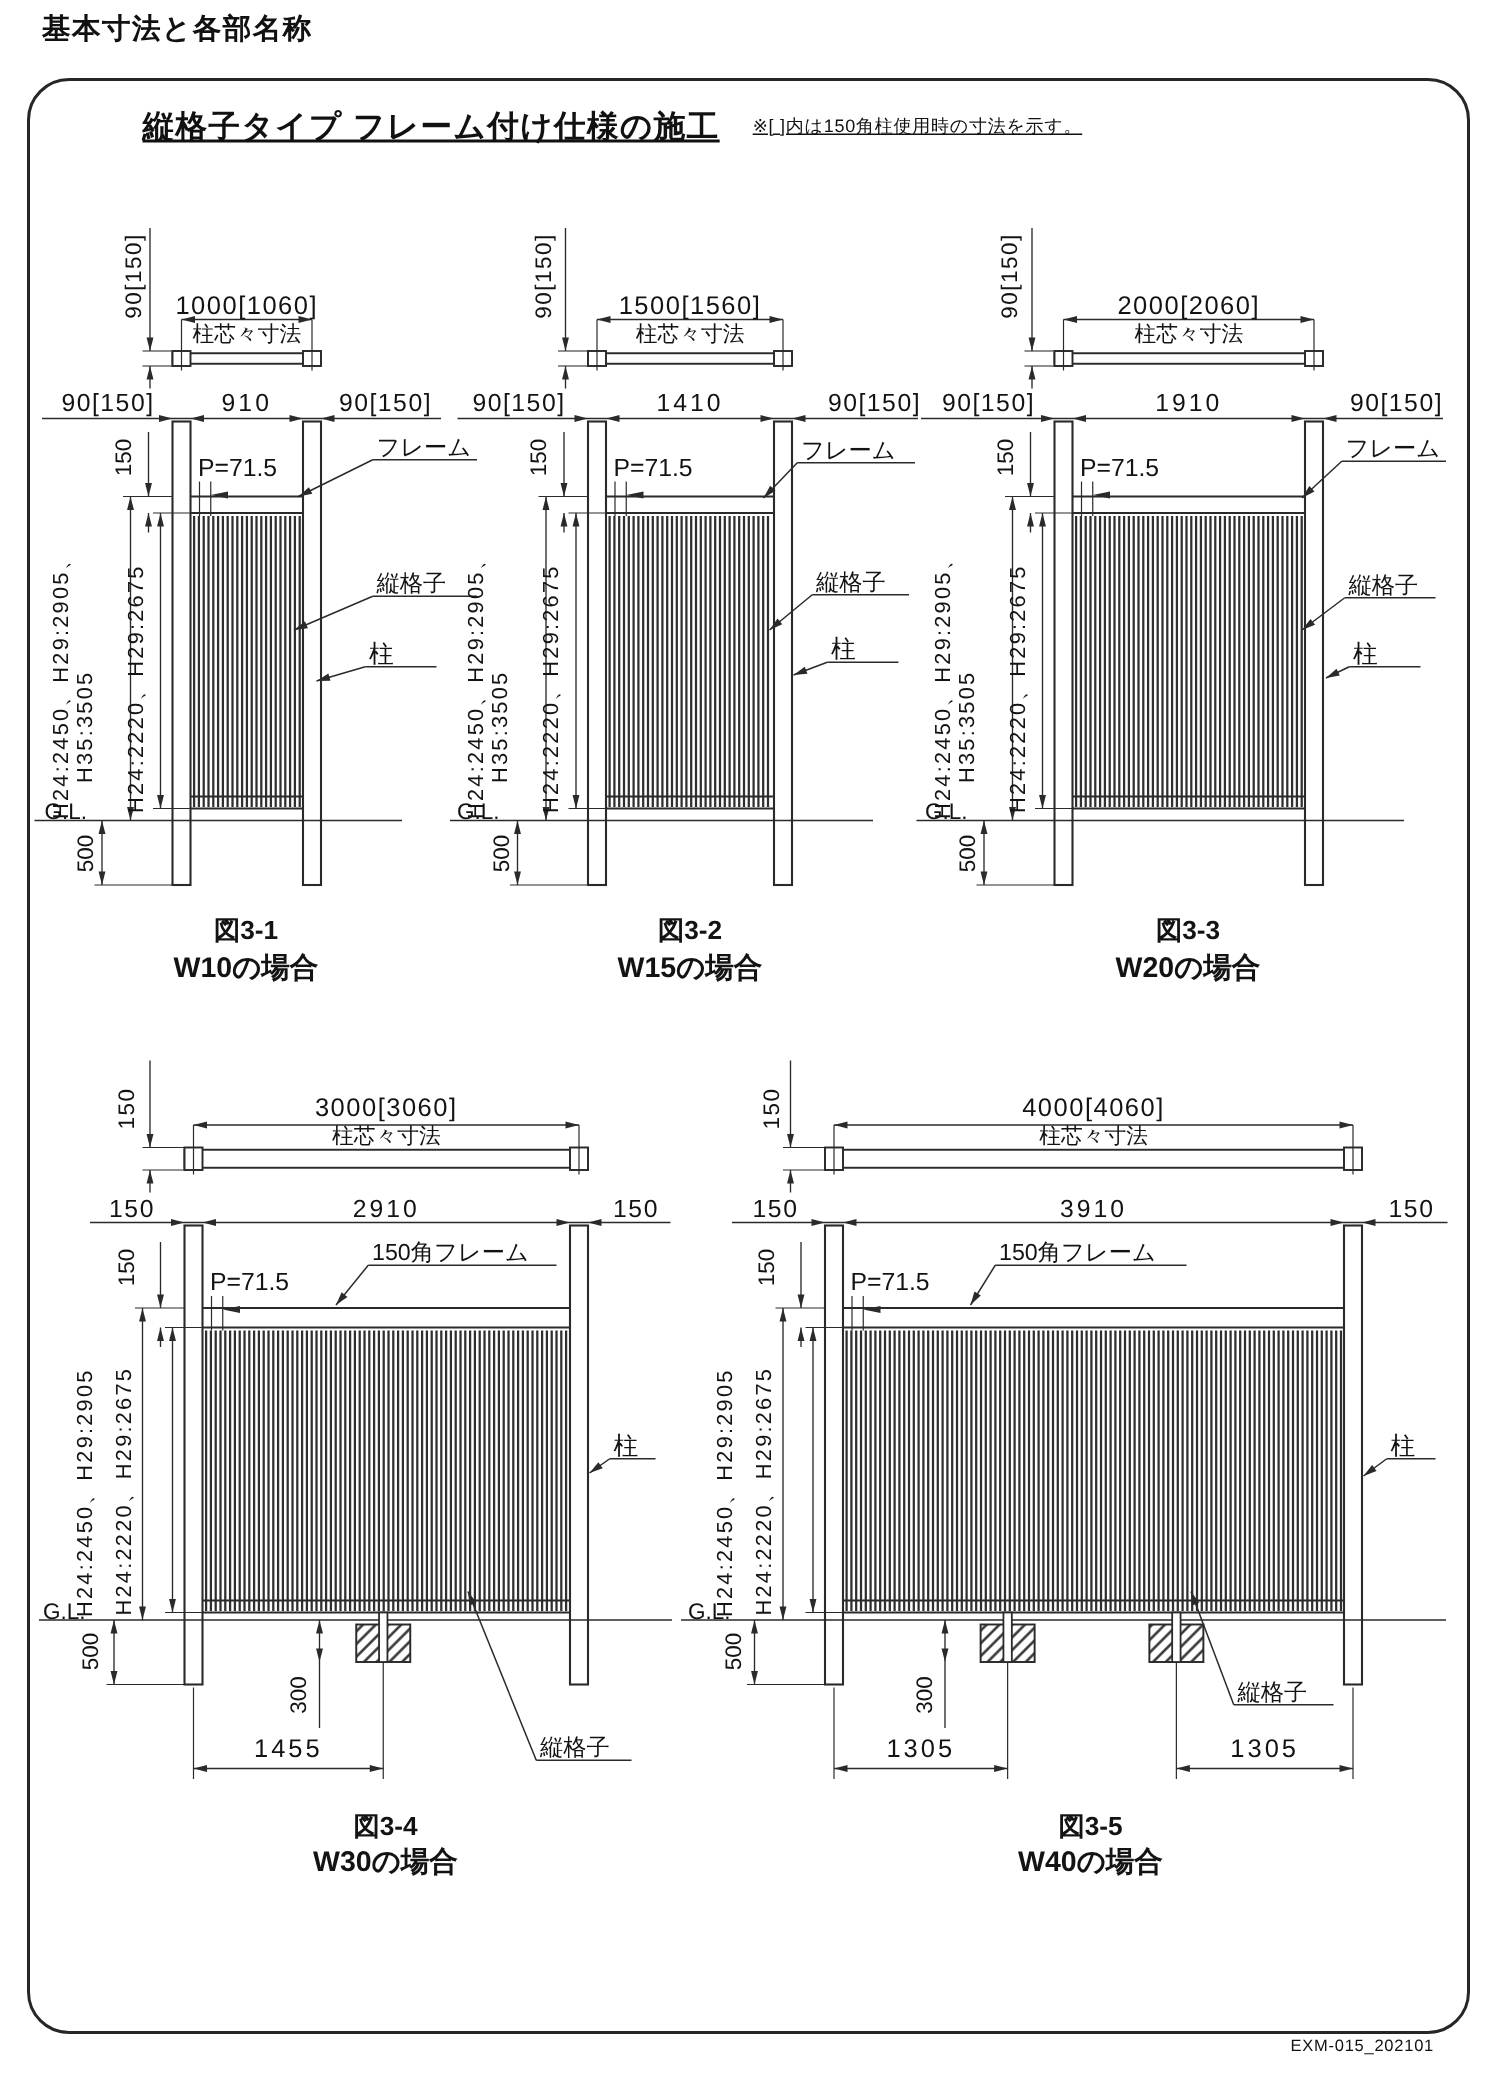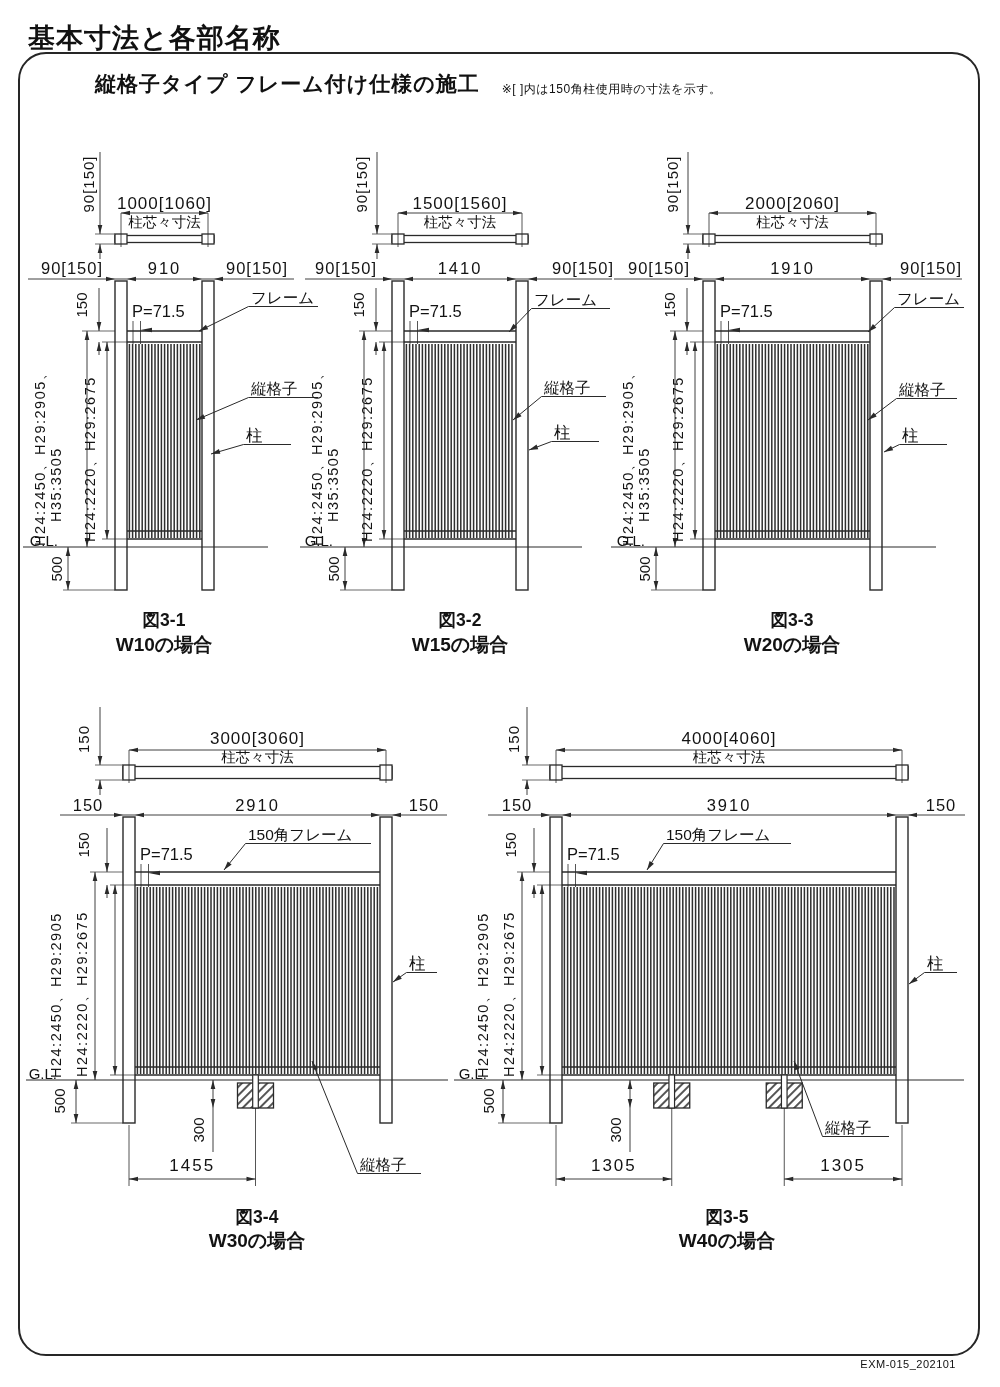--- a/index.html
+++ b/index.html
@@ -1,21 +1,21 @@
 <!DOCTYPE html>
 <html><head>
 <meta charset="utf-8">
 <style>
   html,body{margin:0;padding:0;background:#fff;}
   .page{position:relative;width:1000px;height:1387px;background:#ffffff;overflow:hidden;
         font-family:"Liberation Sans","DejaVu Sans",sans-serif;color:#111;}
-  .page-title{position:absolute;left:28px;top:20px;font-size:27px;font-weight:700;letter-spacing:1px;}
+  .page-title{position:absolute;left:28px;top:6px;font-size:19px;font-weight:700;letter-spacing:1px;}
   .sheet-box{position:absolute;left:18px;top:52px;width:958px;height:1300px;
              border:2.5px solid #262626;border-radius:28px;}
-  .sheet-header{position:absolute;left:95px;top:70px;display:flex;align-items:flex-end;white-space:nowrap;}
+  .sheet-header{position:absolute;left:95px;top:70px;display:flex;align-items:center;white-space:nowrap;text-decoration:underline;}
   .sheet-header .main{font-size:21px;font-weight:700;letter-spacing:1px;}
   .sheet-header .note{font-size:12px;margin-left:22px;letter-spacing:0.5px;}
   .sheet-footer{position:absolute;right:44px;top:1358px;font-size:11px;letter-spacing:0.5px;}
   svg#diagram{position:absolute;left:0;top:0;}
   svg text{font-family:"Liberation Sans","DejaVu Sans",sans-serif;fill:#131313;}
 </style>
 </head>
 <body>
 
 <div class="page">

